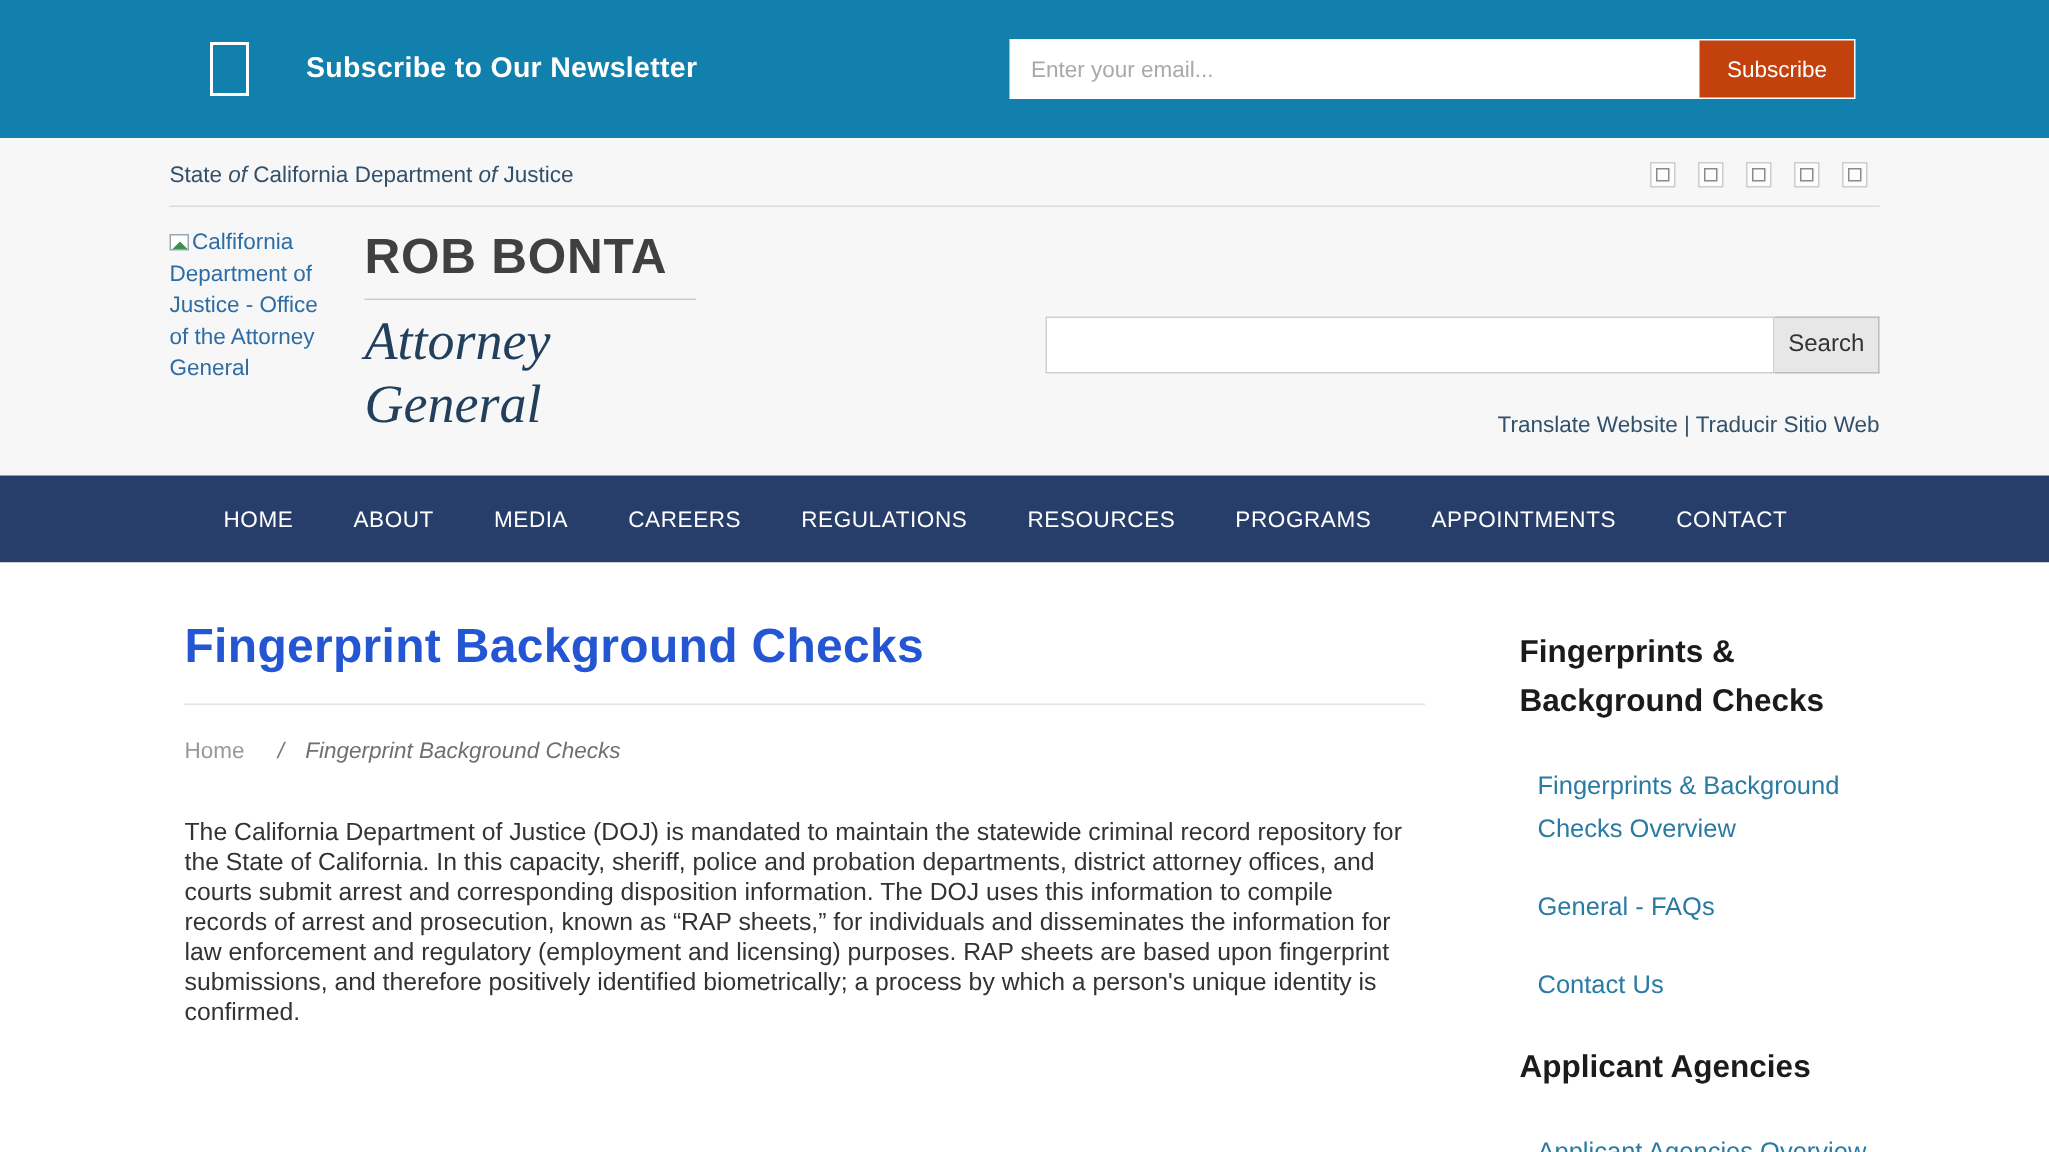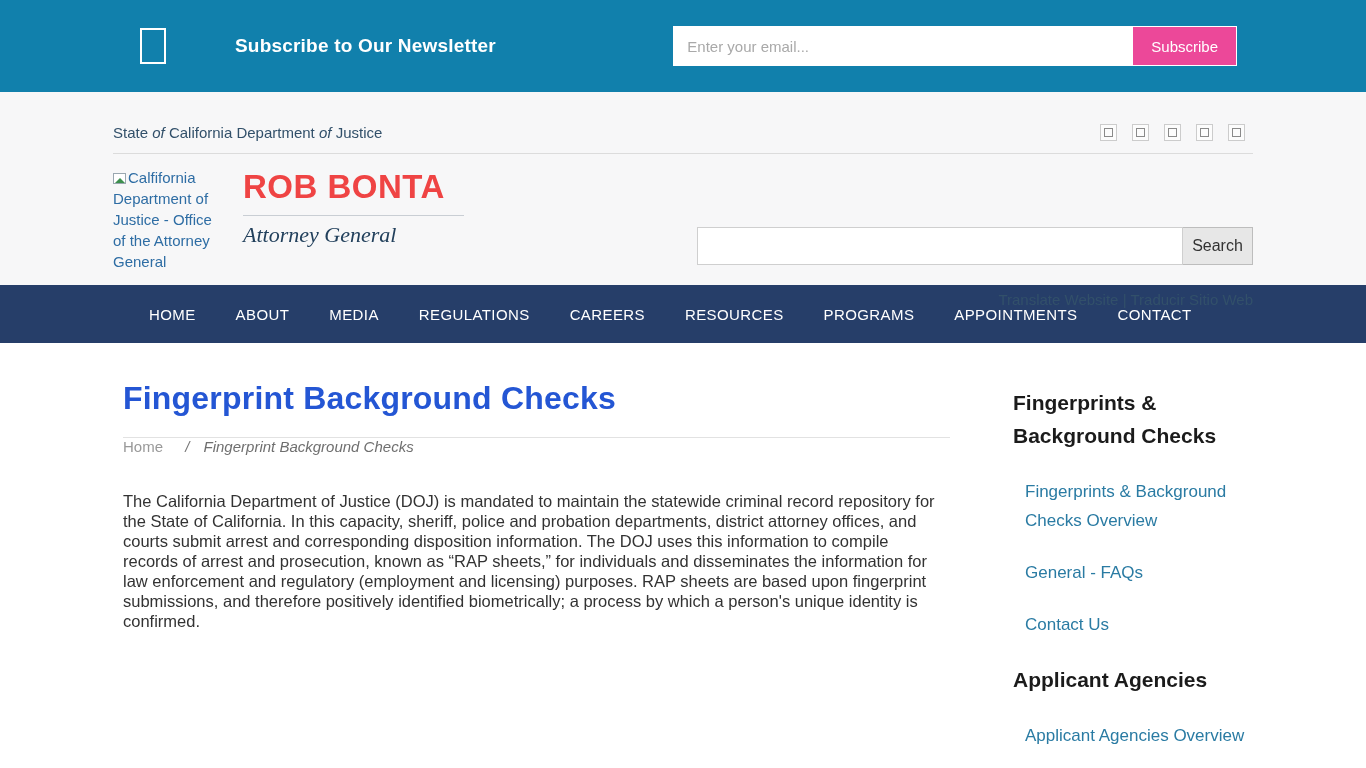--- a/index.html
+++ b/index.html
@@ -3,66 +3,66 @@
 <meta charset="utf-8">
 <style>
   * { box-sizing: border-box; margin: 0; padding: 0; }
   html, body { width: 1366px; height: 768px; overflow: hidden; }
   body { font-family: "Liberation Sans", sans-serif; background: #ffffff; }
   .container { width: 1140px; margin: 0 auto; position: relative; }
 
   
   .topbar { height: 92px; background: #1180ac; display: flex; align-items: center; }
   .topbar .container { display: flex; align-items: center; }
-  .newsletter-left { display: flex; align-items: center; padding-left: 27px; gap: 31px; }
+  .newsletter-left { display: flex; align-items: center; padding-left: 27px; }
   .newsletter-icon { width: 26px; height: 36px; border: 2px solid #ffffff; display: inline-block; }
   .newsletter-title { color: #ffffff; font-size: 19px; font-weight: bold; margin-left: 38px; letter-spacing: .2px; }
   .newsletter-form { margin-left: auto; display: flex; align-items: center; margin-right: 16px; }
   .email-input { width: 459px; height: 40px; border: none; background: #ffffff; padding: 0 14px; font-size: 15px; color: #333; font-family: "Liberation Sans", sans-serif; }
   .email-input::placeholder { color: #a9a9a9; }
-  .subscribe-btn { height: 40px; padding: 0 18px; background: #ec4899; color: #ffffff; border: 1px solid #ffffff; font-size: 15px; cursor: pointer; font-family: "Liberation Sans", sans-serif; }
+  .subscribe-btn { height: 40px; padding: 0 18px; background: #c2410c; color: #ffffff; border: 1px solid #ffffff; font-size: 15px; cursor: pointer; font-family: "Liberation Sans", sans-serif; }
 
   
-  .header { height: 193px; background: #f7f7f8; padding-top: 32px; }
+  .header { height: 225px; background: #f7f7f8; padding-top: 16px; }
   .tagline-row { display: flex; align-items: center; justify-content: space-between; padding-bottom: 12px; border-bottom: 1px solid #dcdcdc; }
   .tagline { font-size: 15px; color: #32506a; }
   .tagline i { font-style: italic; }
   .social-icons { display: flex; gap: 15px; padding-right: 8px; }
   .social-icon { width: 17px; height: 17px; border: 1px solid #cccccc; background: #fcfcfc; display: flex; align-items: center; justify-content: center; cursor: pointer; }
   .social-icon span { width: 9px; height: 9px; border: 1px solid #8a8a8a; display: block; }
 
   .header-main { display: flex; justify-content: center; }
   .logo-block { width: 104px; margin-top: 13px; font-size: 15px; line-height: 21px; color: #2e6da4; cursor: pointer; }
   .broken-img-icon { display: inline-block; width: 13px; height: 11px; border: 1px solid #9aa7b0; background: #fff; position: relative; vertical-align: -1px; margin-right: 2px; overflow: hidden; }
   .broken-img-icon::after { content: ""; position: absolute; left: 1px; bottom: 0; width: 0; height: 0;
      border-left: 5px solid transparent; border-right: 5px solid transparent; border-bottom: 5px solid #3d8f4e; }
   .ag-block { margin-left: 26px; margin-top: 14px; width: 225px; }
-  .ag-name { font-size: 33px; font-weight: bold; color: #ef4444; letter-spacing: .5px; }
+  .ag-name { font-size: 33px; font-weight: bold; color: #404040; letter-spacing: .5px; }
   .ag-divider { border: none; border-top: 1px solid #c9ced4; margin: 9px 0 6px 0; width: 221px; }
-  .ag-title { font-family: "Liberation Serif", serif; font-style: italic; font-size: 22px; color: #22405c; }
+  .ag-title { font-family: "Liberation Serif", serif; font-style: italic; font-size: 36px; color: #22405c; }
 
   .search-col { margin-left: auto; width: 556px; margin-top: 73px; }
   .search-row { display: flex; }
   .search-input { flex: 1; height: 38px; border: 1px solid #cfcfcf; background: #ffffff; padding: 0 10px; font-size: 15px; font-family: "Liberation Sans", sans-serif; }
   .search-btn { width: 70px; height: 38px; background: #e7e7e7; border: 1px solid #bdbdbd; border-left: none; font-size: 16px; color: #333333; cursor: pointer; font-family: "Liberation Sans", sans-serif; }
   .translate-row { text-align: right; margin-top: 26px; font-size: 15px; color: #32506a; }
   .translate-row a { color: #32506a; text-decoration: none; cursor: pointer; }
 
   
   .nav { height: 58px; background: #263e69; }
   .nav .container { display: flex; align-items: center; height: 100%; padding-left: 16px; }
   .nav-item { color: #ffffff; font-size: 15px; letter-spacing: .4px; padding: 0 20px; cursor: pointer; height: 100%; display: flex; align-items: center; }
 
   
   .main { background: #ffffff; }
   .main .container { display: flex; padding-top: 37px; }
   .content { width: 834px; padding-left: 10px; }
   .page-title { color: #2456d4; font-size: 32px; font-weight: bold; letter-spacing: .2px; }
   .title-divider { border: none; border-top: 1px solid #e2e2e2; margin: 20px 0 0 0; width: 827px; }
-  .breadcrumb { margin-top: 0; font-size: 15px; }
+  .breadcrumb { margin-top: 22px; font-size: 15px; }
   .breadcrumb .bc-home { color: #999999; text-decoration: none; cursor: pointer; }
   .breadcrumb .bc-sep { color: #777777; margin: 0 10px 0 18px; font-style: italic; }
   .breadcrumb .bc-current { color: #6f6f6f; font-style: italic; }
   .body-text { margin-top: 36px; font-size: 16.5px; line-height: 20px; color: #333333; width: 824px; }
 
   
   .sidebar { margin-left: auto; width: 240px; padding-top: 6px; }
   .side-heading { font-size: 21px; font-weight: bold; color: #1b1b1b; line-height: 33px; }
   .side-links { margin: 25px 0 10px 12px; }
   .side-link { display: block; color: #2a7ba3; font-size: 17px; line-height: 29px; text-decoration: none; margin-bottom: 23px; cursor: pointer; }
@@ -132,22 +132,22 @@
       </div>
     </div>
   </div>
 </div>
 
 <div class="nav">
   <div class="container">
     <div class="nav-item">HOME</div>
     <div class="nav-item">ABOUT</div>
     <div class="nav-item">MEDIA</div>
+    <div class="nav-item">CAREERS</div>
     <div class="nav-item">REGULATIONS</div>
-    <div class="nav-item">CAREERS</div>
     <div class="nav-item">RESOURCES</div>
     <div class="nav-item">PROGRAMS</div>
     <div class="nav-item">APPOINTMENTS</div>
     <div class="nav-item">CONTACT</div>
   </div>
 </div>
 
 <div class="main">
   <div class="container">
     <div class="content">

